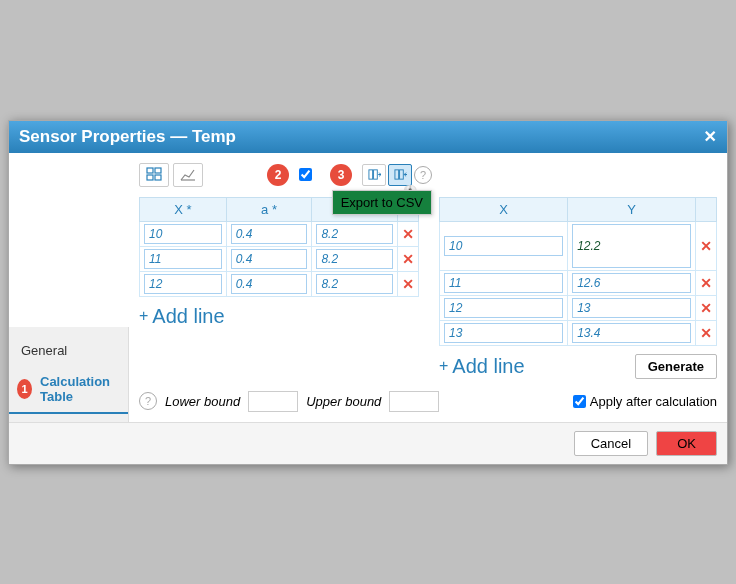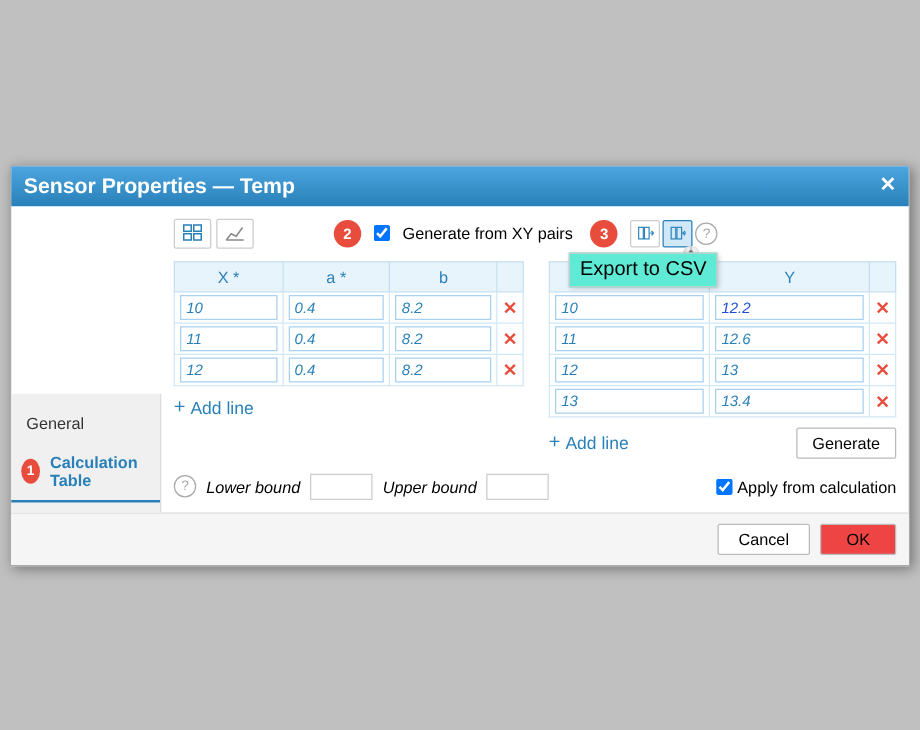--- a/index.html
+++ b/index.html
@@ -32,35 +32,35 @@
     .table-right { flex: 1; }
     
     .calc-table { border-collapse: collapse; width: 100%; }
     .calc-table th { background: #e8f4fc; color: #2980b9; border: 1px solid #c5dff0; padding: 4px 6px; text-align: center; font-weight: normal; font-size: 12px; }
     .calc-table td { border: 1px solid #d0e8f8; padding: 2px 4px; }
     .calc-table td input { width: 100%; border: 1px solid #a8d0f0; padding: 2px 4px; color: #2980b9; outline: none; font-size: 12px; font-style: italic; }
     .delete-cell { width: 20px; text-align: center; }
     .delete-btn { color: #e74c3c; background: none; border: none; cursor: pointer; font-size: 14px; font-weight: bold; }
     
     .add-line-row { margin-top: 8px; display: flex; align-items: center; color: #2980b9; cursor: pointer; gap: 4px; }
-    .add-line-row span { color: #2980b9; font-size: 14px; }
-    
-    .generate-btn { background: #fff; border: 1px solid #bbb; padding: 4px 12px; cursor: pointer; border-radius: 2px; margin-left: auto; }
+    .add-line-row span { color: #2980b9; font-size: 20px; }
+    
+    .generate-btn { background: #fff; border: 1px solid #bbb; padding: 4px 12px; cursor: pointer; border-radius: 2px; margin-left: auto; font-weight: bold; }
     
     .bottom-bar { margin-top: 10px; display: flex; align-items: center; gap: 8px; }
     .bottom-bar label { display: flex; align-items: center; gap: 4px; font-style: italic; }
     .bound-input { width: 50px; border: 1px solid #ccc; padding: 2px 4px; }
     
     .apply-section { margin-left: auto; display: flex; align-items: center; gap: 4px; }
     
     .footer { padding: 8px 10px; border-top: 1px solid #ddd; display: flex; justify-content: flex-end; gap: 8px; background: #f5f5f5; }
     .btn-cancel { background: #fff; border: 1px solid #bbb; padding: 4px 16px; cursor: pointer; border-radius: 2px; }
     .btn-ok { background: #ef4444; border: 1px solid #bbb; padding: 4px 20px; cursor: pointer; border-radius: 2px; }
     
-    .tooltip-popup { position: absolute; top: 26px; right: 0; background: #5eead4; border: 1px solid #ccc; padding: 4px 8px; font-size: 16px; white-space: nowrap; z-index: 100; box-shadow: 1px 1px 4px rgba(0,0,0,0.2); }
+    .tooltip-popup { position: absolute; top: 26px; right: 0; background: #15803d; border: 1px solid #ccc; padding: 4px 8px; font-size: 13px; white-space: nowrap; z-index: 100; box-shadow: 1px 1px 4px rgba(0,0,0,0.2); }
     
     .icon-btn-group { display: flex; gap: 2px; align-items: center; }
     .icon-btn { background: #fff; border: 1px solid #ccc; width: 24px; height: 22px; cursor: pointer; display: flex; align-items: center; justify-content: center; border-radius: 2px; }
     .icon-btn.active, .icon-btn:hover { background: #d0e8f8; border-color: #2980b9; }
     .help-circle { width: 18px; height: 18px; border-radius: 50%; border: 1px solid #aaa; display: flex; align-items: center; justify-content: center; color: #aaa; font-size: 11px; cursor: pointer; }
     
     .tables-container { display: flex; gap: 20px; }
 
     .right-add-generate { display: flex; align-items: center; margin-top: 8px; }
   </style>
@@ -100,21 +100,20 @@
         <button class="toolbar-btn" title="Chart">
           <svg viewBox="0 0 16 16" fill="none" stroke="#888" stroke-width="1.2">
             <polyline points="1,13 5,8 9,10 14,3"></polyline>
             <line x1="1" y1="13" x2="15" y2="13"></line>
           </svg>
         </button>
 
         <div class="generate-section" style="margin-left: 60px;">
           <span class="badge-circle">2</span>
           <input type="checkbox" checked="" style="margin: 0px 4px;">
-          <span>Generate from XY pairs</span>
           <span class="badge-circle" style="margin-left:8px;">3</span>
 
           <div class="icon-btn-group" style="margin-left:4px; position:relative;">
             <button class="icon-btn" title="Import table">
               <svg viewBox="0 0 14 14" width="13" height="13">
                 <rect x="1" y="2" width="4" height="10" fill="none" stroke="#2980b9" stroke-width="1"></rect>
                 <rect x="6" y="2" width="4" height="10" fill="none" stroke="#2980b9" stroke-width="1"></rect>
                 <line x1="11" y1="7" x2="14" y2="7" stroke="#2980b9" stroke-width="1.2"></line>
                 <polyline points="12,5 14,7 12,9" fill="none" stroke="#2980b9" stroke-width="1"></polyline>
               </svg>
@@ -180,21 +179,21 @@
             <thead>
               <tr>
                 <th><span>X</span></th>
                 <th><span>Y</span></th>
                 <th style="width:20px;"></th>
               </tr>
             </thead>
             <tbody id="right-tbody">
             <tr>
     <td><input type="text" value="10" style="color: rgb(41, 128, 185); border: 1px solid rgb(168, 208, 240); width: 100%; padding: 2px 4px; font-size: 12px;"></td>
-    <td><input type="text" value="12.2" style="color: #1d4ed8; border: 1px solid rgb(168, 208, 240); width: 100%; padding: 2px 4px; font-size: 12px;"></td>
+    <td><input type="text" value="12.2" style="color: #14532d; border: 1px solid rgb(168, 208, 240); width: 100%; padding: 14px 4px; font-size: 12px;"></td>
     <td class="delete-cell"><button class="delete-btn">✕</button></td>
   </tr>
                 <tr>
     <td><input type="text" value="11" style="color: rgb(41, 128, 185); border: 1px solid rgb(168, 208, 240); width: 100%; padding: 2px 4px; font-size: 12px;"></td>
     <td><input type="text" value="12.6" style="color: rgb(41, 128, 185); border: 1px solid rgb(168, 208, 240); width: 100%; padding: 2px 4px; font-size: 12px;"></td>
     <td class="delete-cell"><button class="delete-btn">✕</button></td>
   </tr>
                 <tr>
     <td><input type="text" value="12" style="color: rgb(41, 128, 185); border: 1px solid rgb(168, 208, 240); width: 100%; padding: 2px 4px; font-size: 12px;"></td>
     <td><input type="text" value="13" style="color: rgb(41, 128, 185); border: 1px solid rgb(168, 208, 240); width: 100%; padding: 2px 4px; font-size: 12px;"></td>
@@ -222,21 +221,21 @@
         <label>
           <span>Lower bound</span>
         </label>
         <input type="text" class="bound-input" value="" style="">
         <label>
           <span>Upper bound</span>
         </label>
         <input type="text" class="bound-input" value="" style="">
         <div class="apply-section">
           <input type="checkbox" checked="" style="">
-          <span>Apply from calculation</span>
+          <span>Apply after calculation</span>
         </div>
       </div>
     </div>
   </div>
 
   <div class="footer">
     <button class="btn-cancel">Cancel</button>
     <button class="btn-ok">OK</button>
   </div>
 </div>

